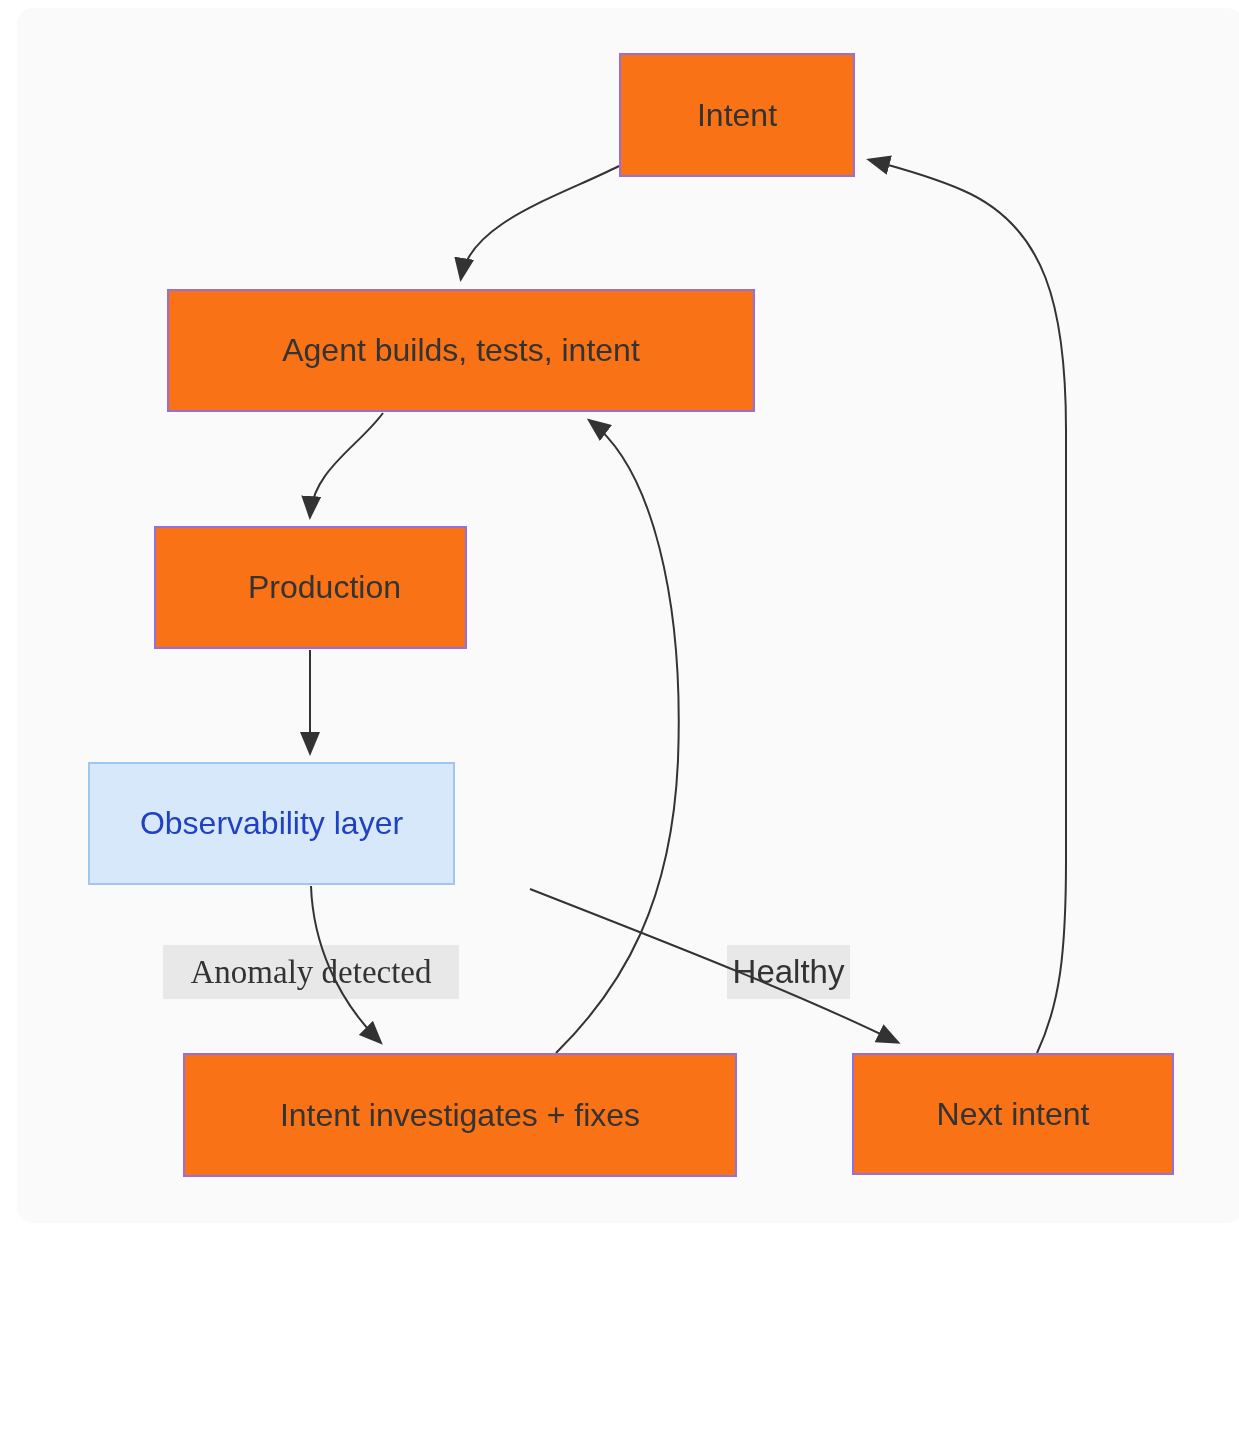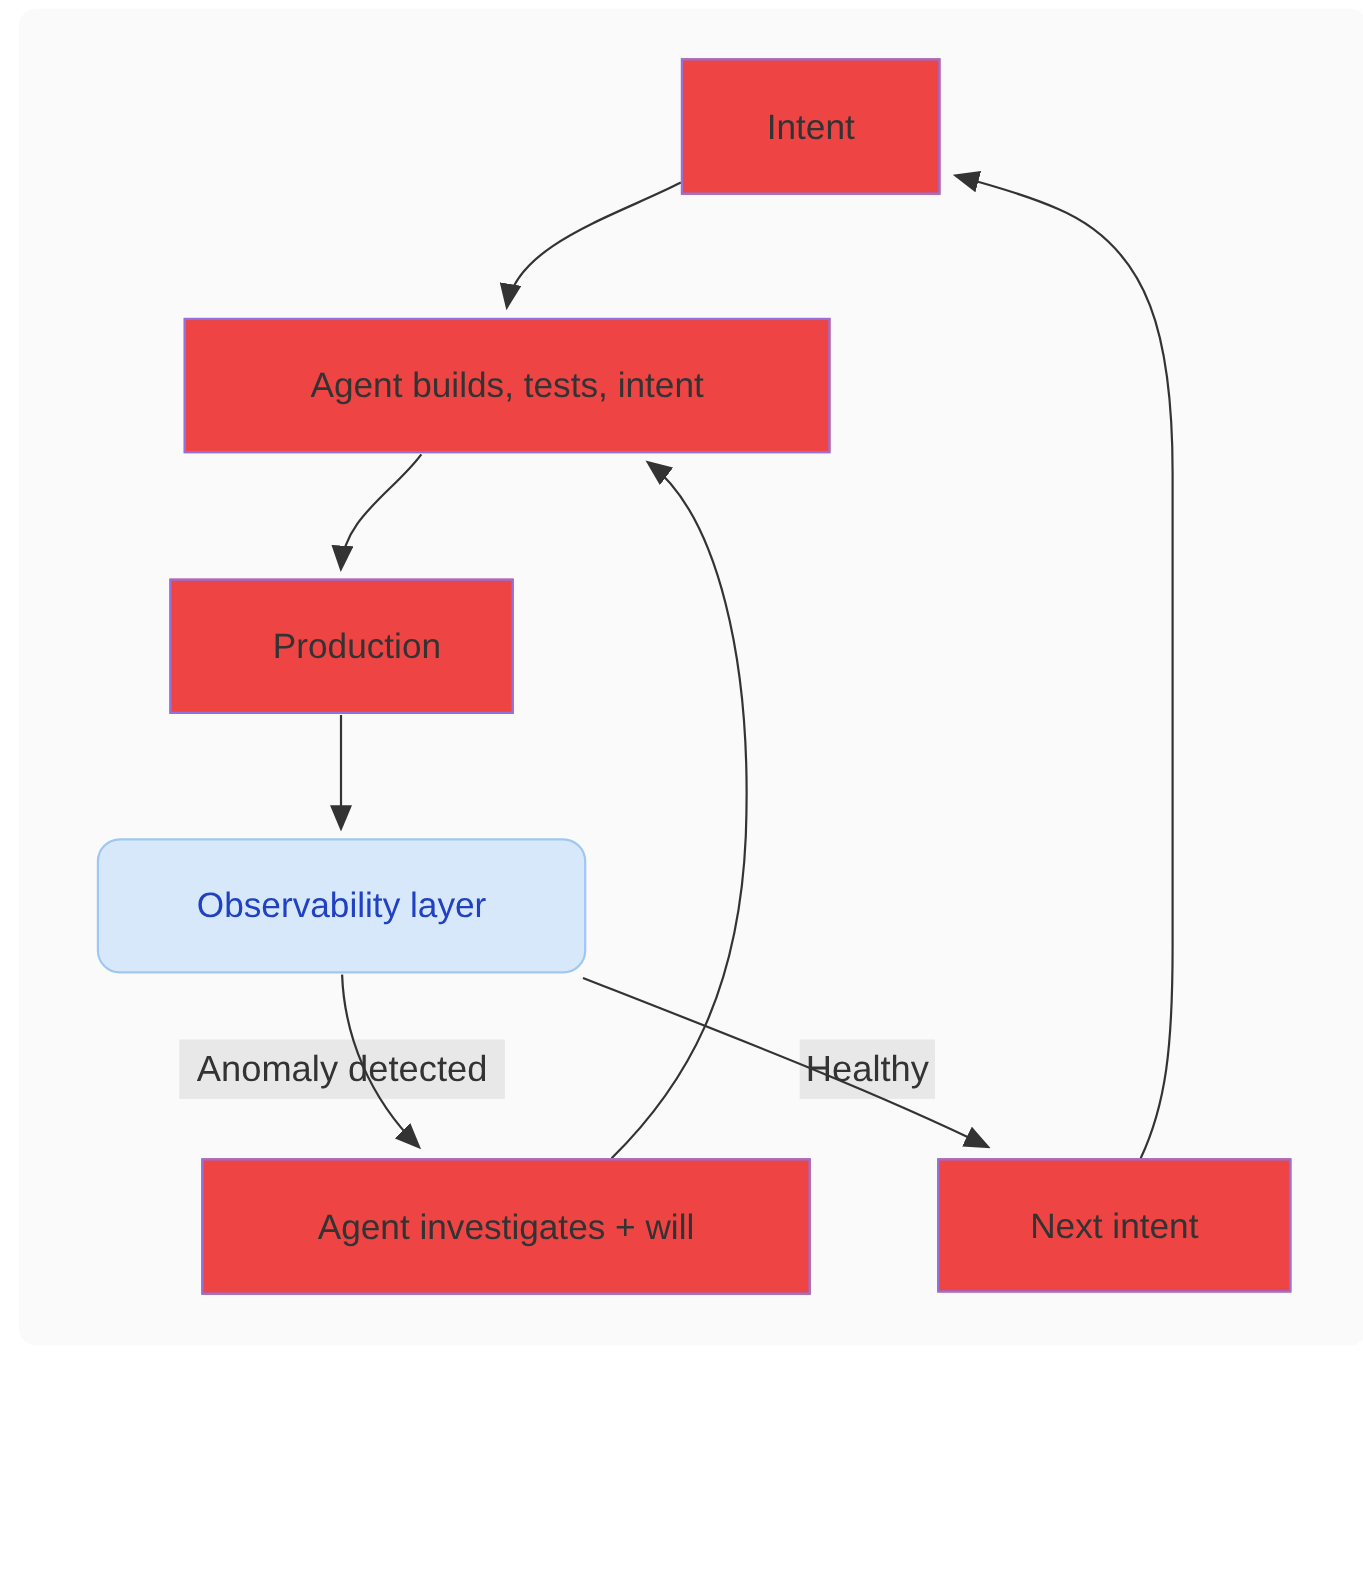--- a/index.html
+++ b/index.html
@@ -43,42 +43,42 @@
     z-index: 2;
     background: #e8e8e8;
     color: #333333;
     font-size: 33px;
     display: flex;
     align-items: center;
     justify-content: center;
     box-sizing: border-box;
     white-space: nowrap;
   }
-  #el-anomaly { left: 163px; top: 945px; width: 296px; height: 54px; }
+  #el-anomaly { left: 163px; top: 945px; width: 296px; height: 54px; font-family: Liberation Serif, serif; }
   #el-healthy { left: 727px; top: 945px; width: 123px; height: 54px; }
 
   .node {
     position: absolute;
     z-index: 4;
     box-sizing: border-box;
-    background: #ef4444;
+    background: #f97316;
     border: 2px solid #9370db;
     color: #333333;
     font-size: 32px;
     display: flex;
     align-items: center;
     justify-content: center;
     text-align: center;
     white-space: nowrap;
   }
   #n-intent             { left: 619px; top: 53px;   width: 236px; height: 124px; }
   #n-agent-builds       { left: 167px; top: 289px;  width: 588px; height: 123px; }
   #n-production         { left: 154px; top: 526px;  width: 313px; height: 123px; padding-left: 28px; }
-  #n-observability      { left: 88px;  top: 762px;  width: 445px; height: 123px;
-                          background: #d8e8fb; border-color: #9ec7f2; color: #1f41c2; border-radius: 21px; }
+  #n-observability      { left: 88px;  top: 762px;  width: 367px; height: 123px;
+                          background: #d8e8fb; border-color: #9ec7f2; color: #1f41c2; }
   #n-agent-investigates { left: 183px; top: 1053px; width: 554px; height: 124px; }
   #n-next-intent        { left: 852px; top: 1053px; width: 322px; height: 122px; }
 
   .caption {
     position: absolute;
     left: 16px;
     top: 1277px;
     width: 1210px;
     margin: 0;
     font-size: 24px;
@@ -114,18 +114,18 @@
   </svg>
 
   <div class="node" id="n-intent">Intent</div>
 
   <div class="node" id="n-agent-builds">Agent builds, tests, intent</div>
 
   <div class="node" id="n-production">Production</div>
 
   <div class="node" id="n-observability">Observability layer</div>
 
-  <div class="node" id="n-agent-investigates">Agent investigates + will</div>
+  <div class="node" id="n-agent-investigates">Intent investigates + fixes</div>
 
   <div class="node" id="n-next-intent">Next intent</div>
 
 
 </div>
 
 </body></html>

